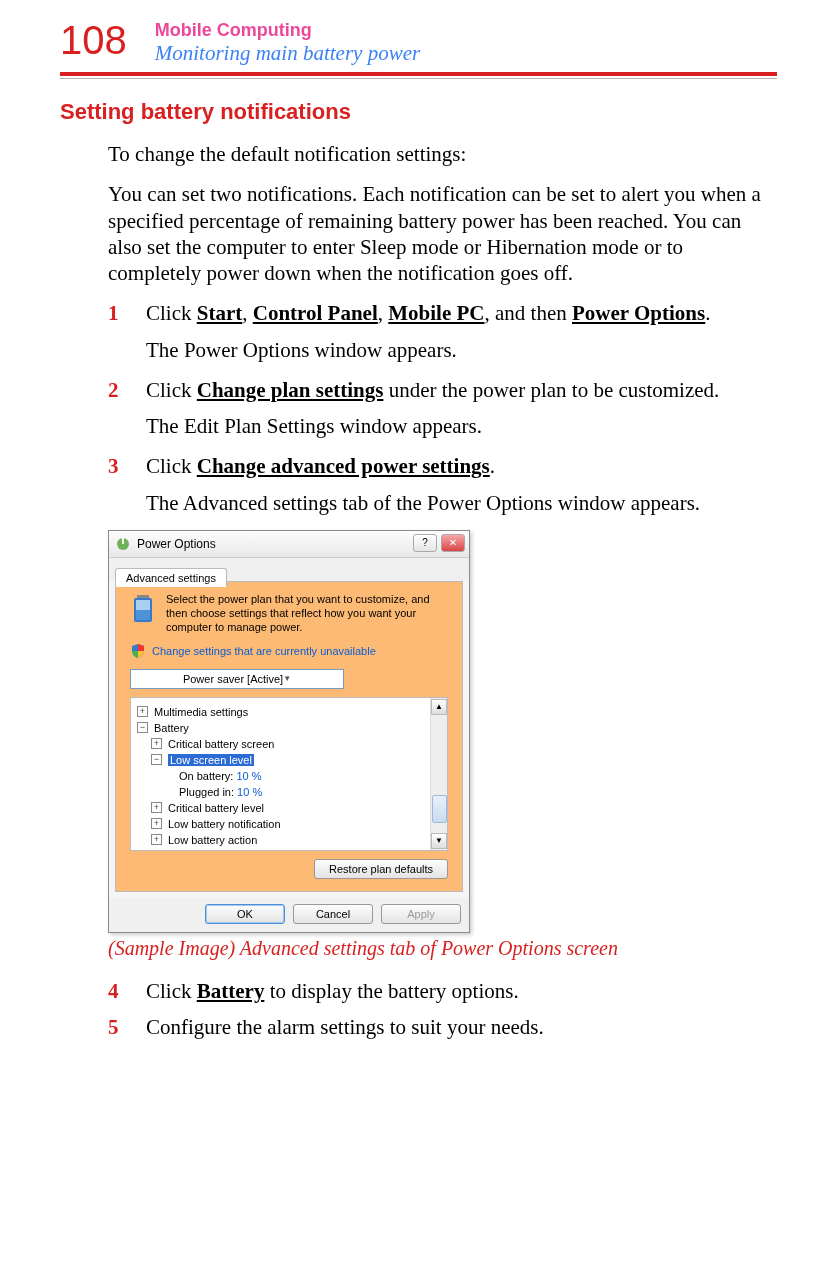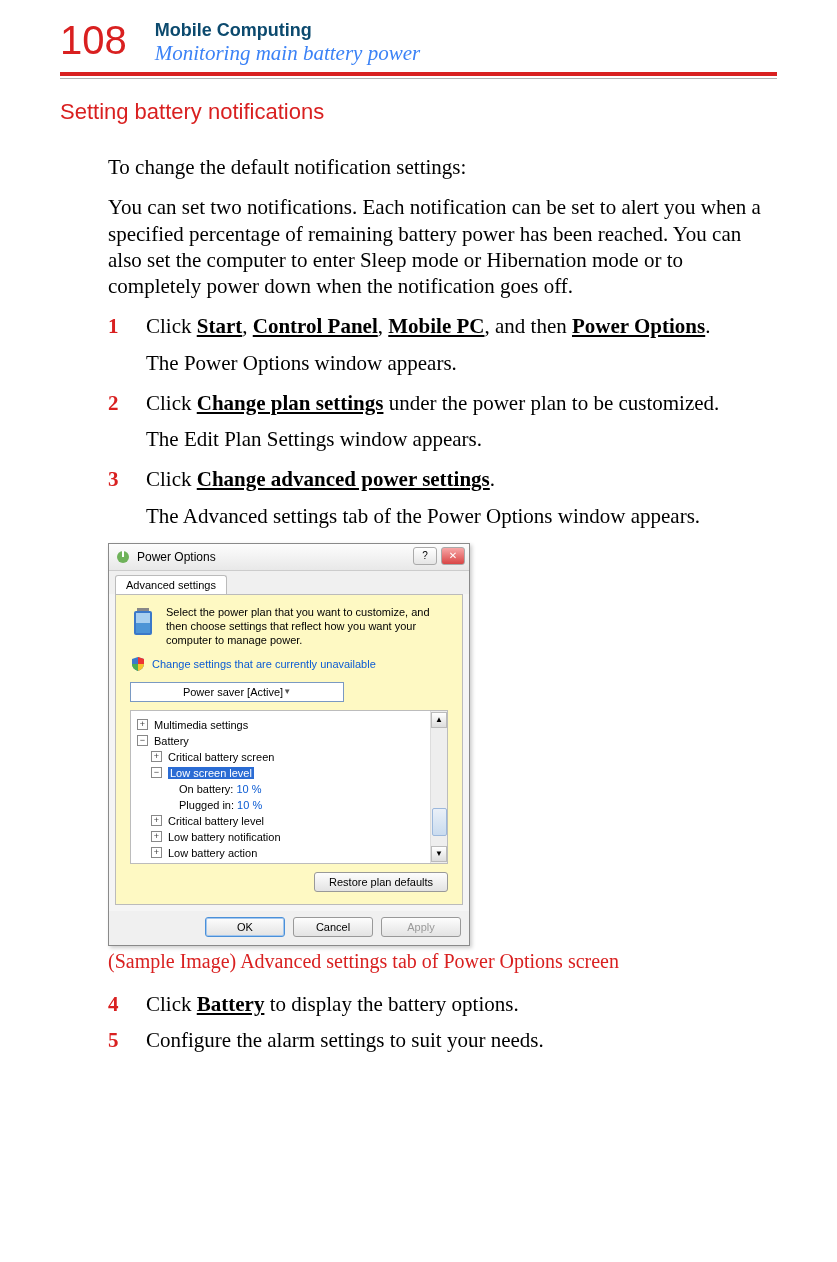--- a/index.html
+++ b/index.html
@@ -28,21 +28,21 @@
     font-stretch: condensed;
   }
   .header-text {
     display: flex;
     flex-direction: column;
   }
   .chapter-title {
     font-family: Arial, Helvetica, sans-serif;
     font-size: 18px;
     font-weight: bold;
-    color: #0c4a6e;
+    color: #ec4899;
     font-stretch: condensed;
   }
   .chapter-subtitle {
     font-family: "Times New Roman", Times, serif;
     font-style: italic;
     font-size: 21px;
     color: #3b82f6;
   }
   .hr-red {
     border: none;
@@ -51,23 +51,23 @@
   }
   .hr-gray {
     border: none;
     border-top: 1px solid #b0b0b0;
     margin-top: 2px;
     margin-bottom: 20px;
   }
   .section-title {
     font-family: Arial, Helvetica, sans-serif;
     font-size: 22px;
-    font-weight: normal;
+    font-weight: bold;
     color: #d92020;
-    margin-bottom: 29px;
+    margin-bottom: 16px;
     font-stretch: condensed;
   }
   .body-text {
     font-size: 21px;
     line-height: 1.25;
     margin-left: 48px;
     margin-bottom: 14px;
   }
   .list-item {
     display: flex;
@@ -87,20 +87,21 @@
     flex: 1;
   }
   .sub-text {
     margin-left: 86px;
     font-size: 21px;
     line-height: 1.25;
     margin-bottom: 14px;
     margin-top: 10px;
   }
   .caption {
+    font-style: italic;
     color: #d92020;
     font-size: 20px;
     margin-left: 48px;
     margin-top: 4px;
     margin-bottom: 18px;
   }
   b { font-weight: bold; text-decoration: underline; }
 
   
   .dialog-wrap {
@@ -159,24 +160,24 @@
   }
   .tab {
     display: inline-block;
     background: #fff;
     border: 1px solid #bbb;
     border-bottom: none;
     border-radius: 3px 3px 0 0;
     padding: 3px 10px;
     font-size: 11px;
     position: relative;
-    top: 0;
+    top: 6px;
   }
   .tab-panel {
-    background: #fef9c3;
+    background: #fdba74;
     border: 1px solid #bbb;
     margin: 0 6px 6px 6px;
     padding: 10px 14px 12px 14px;
   }
   .desc-row {
     display: flex;
     gap: 8px;
     margin-bottom: 8px;
   }
   .batt-icon {

